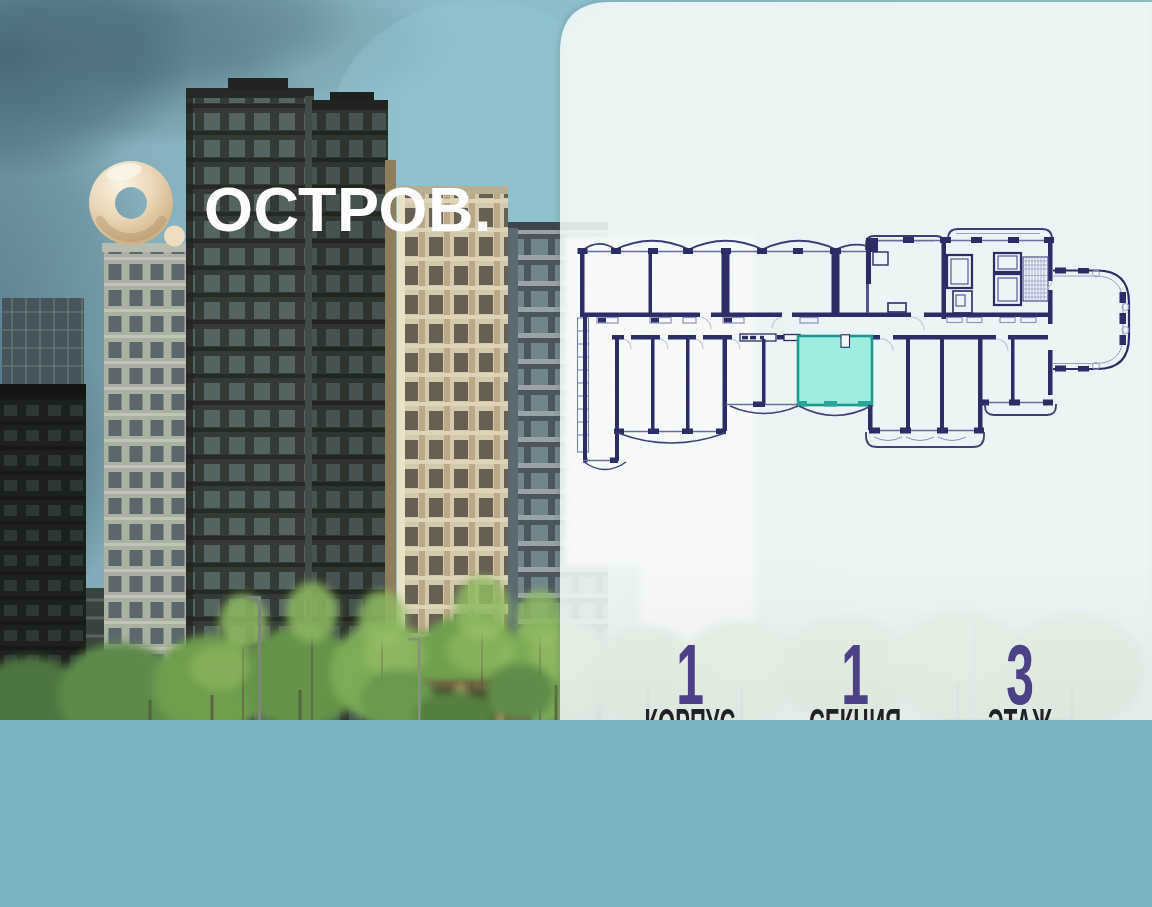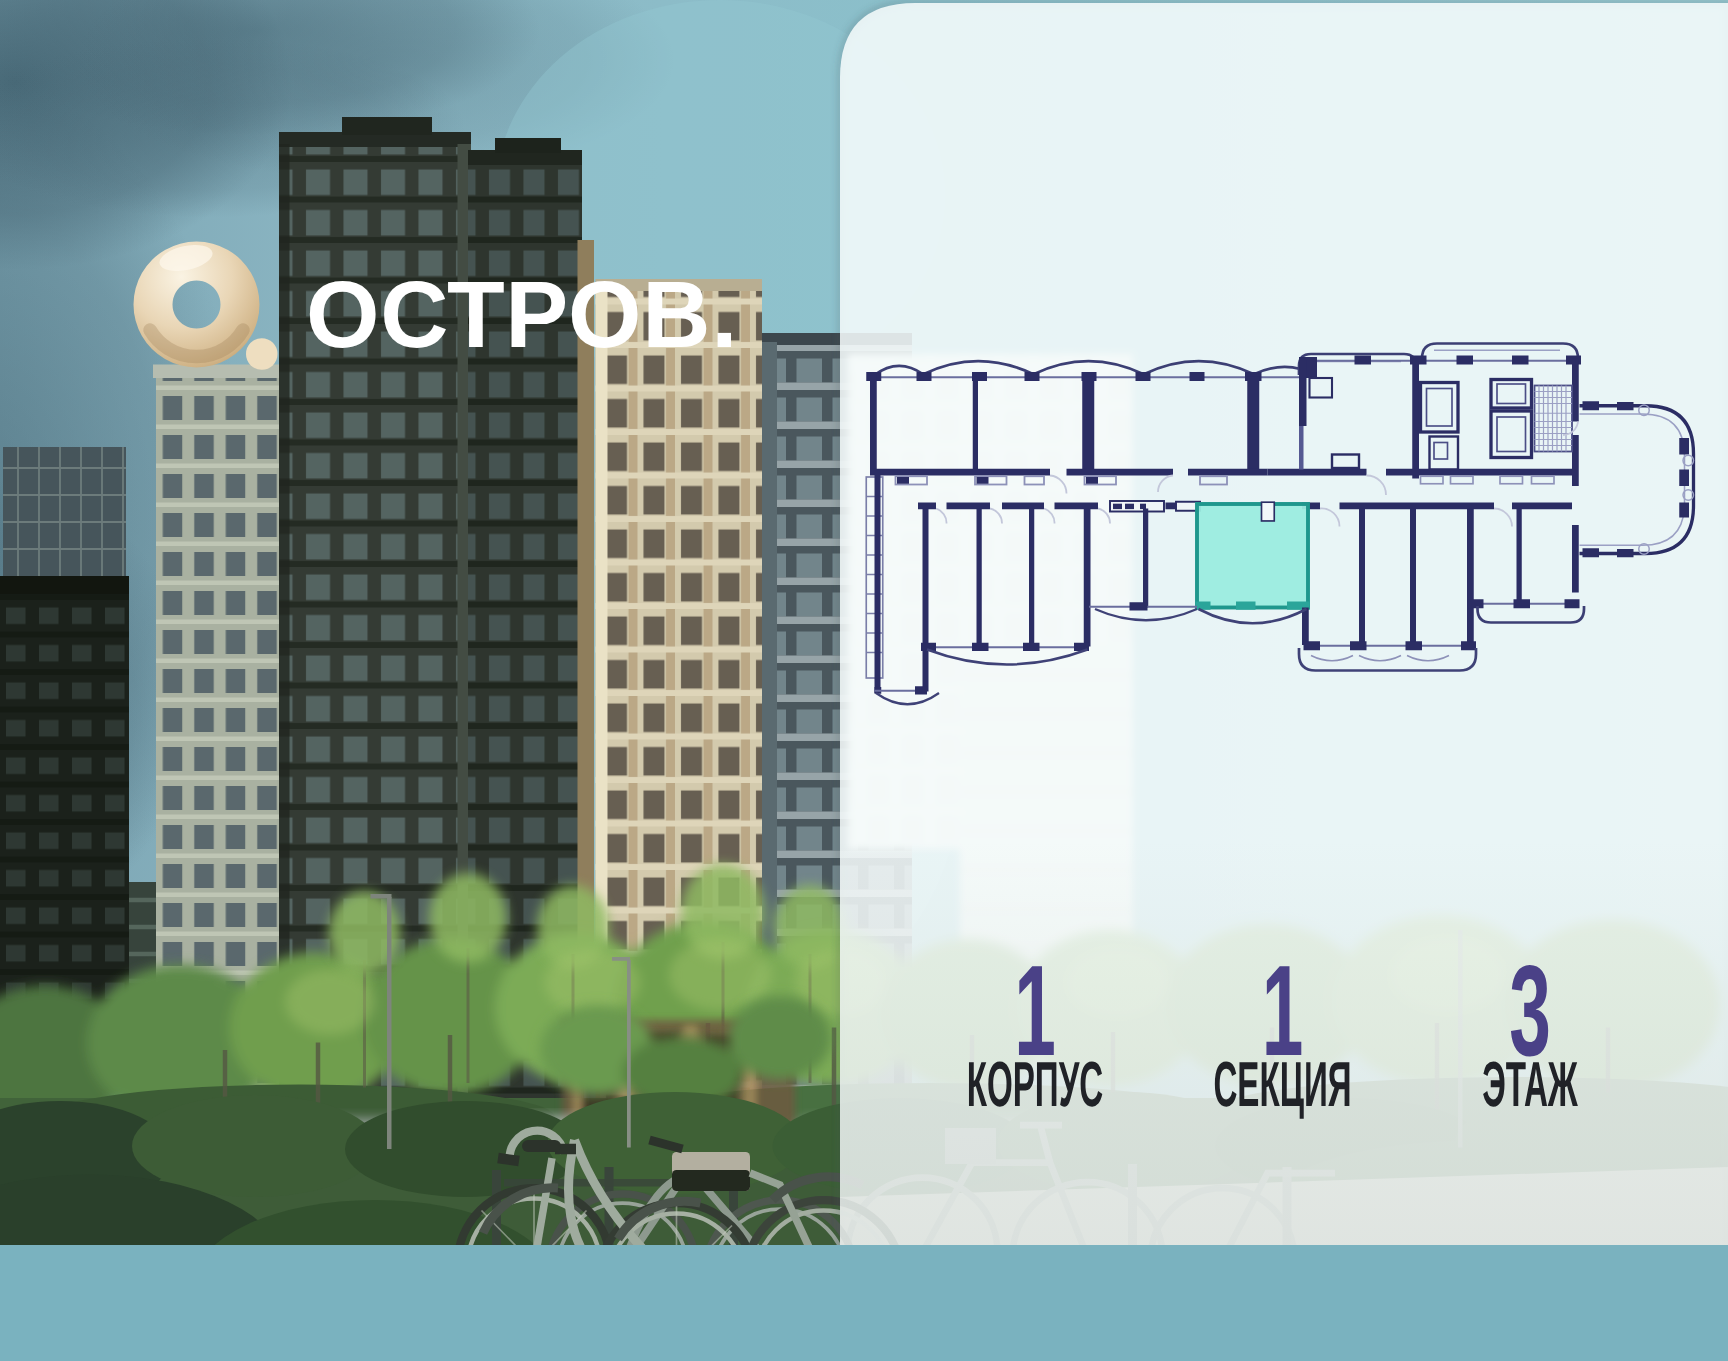--- a/index.html
+++ b/index.html
@@ -1,16 +1,16 @@
 <!DOCTYPE html>
 <html><head>
 <meta charset="utf-8">
 <style>
   html,body{margin:0;padding:0;background:#7ab2bf;}
-  .stage{position:relative;width:1152px;height:830px;overflow:hidden;font-family:"Liberation Sans",sans-serif;}
+  .stage{position:relative;width:1152px;height:720px;overflow:hidden;font-family:"Liberation Sans",sans-serif;}
   .stage svg{position:absolute;left:0;top:0;}
   .lblcol{position:absolute;text-align:center;}
   .num{color:#4a4187;font-weight:700;font-size:86px;line-height:1;display:block;transform:scaleX(.58);transform-origin:center;}
   .cap{color:#202227;font-weight:700;font-size:42.5px;line-height:1;display:block;transform:scaleX(.52);transform-origin:center;}
 </style>
 </head>
 <body>
 <div class="stage">
 <svg width="1152" height="907" viewBox="0 0 1152 907">
 <defs>

